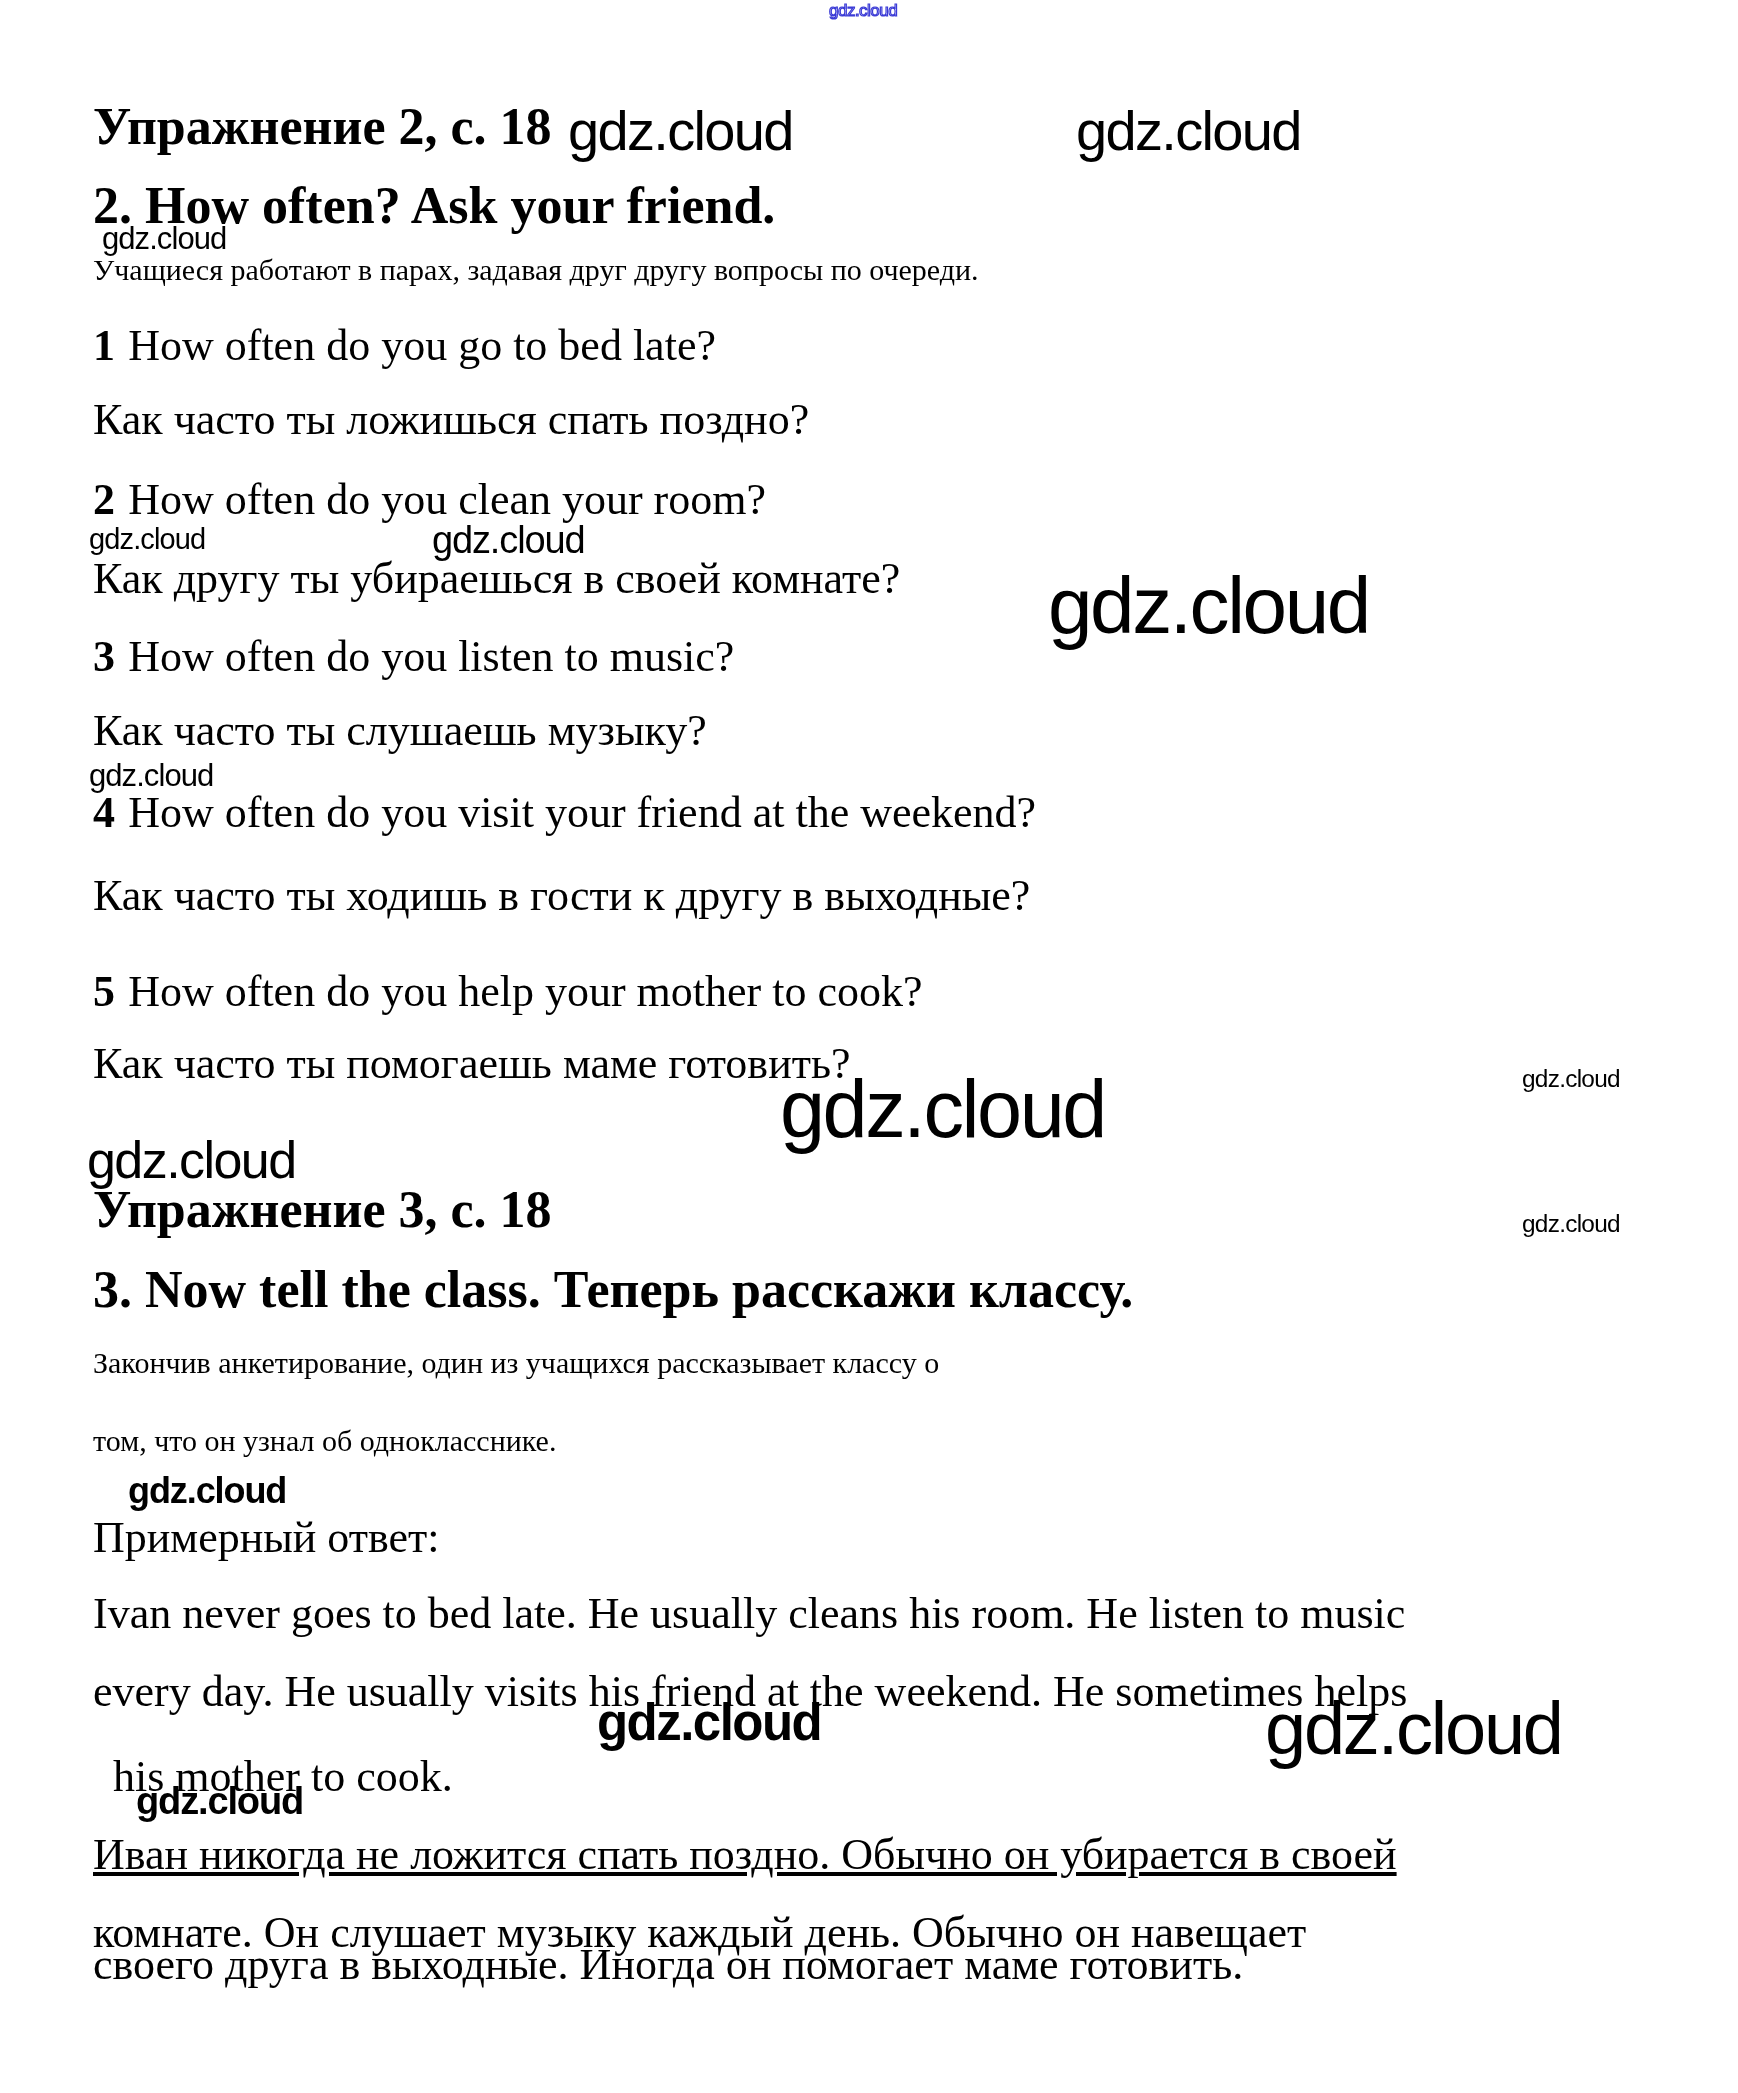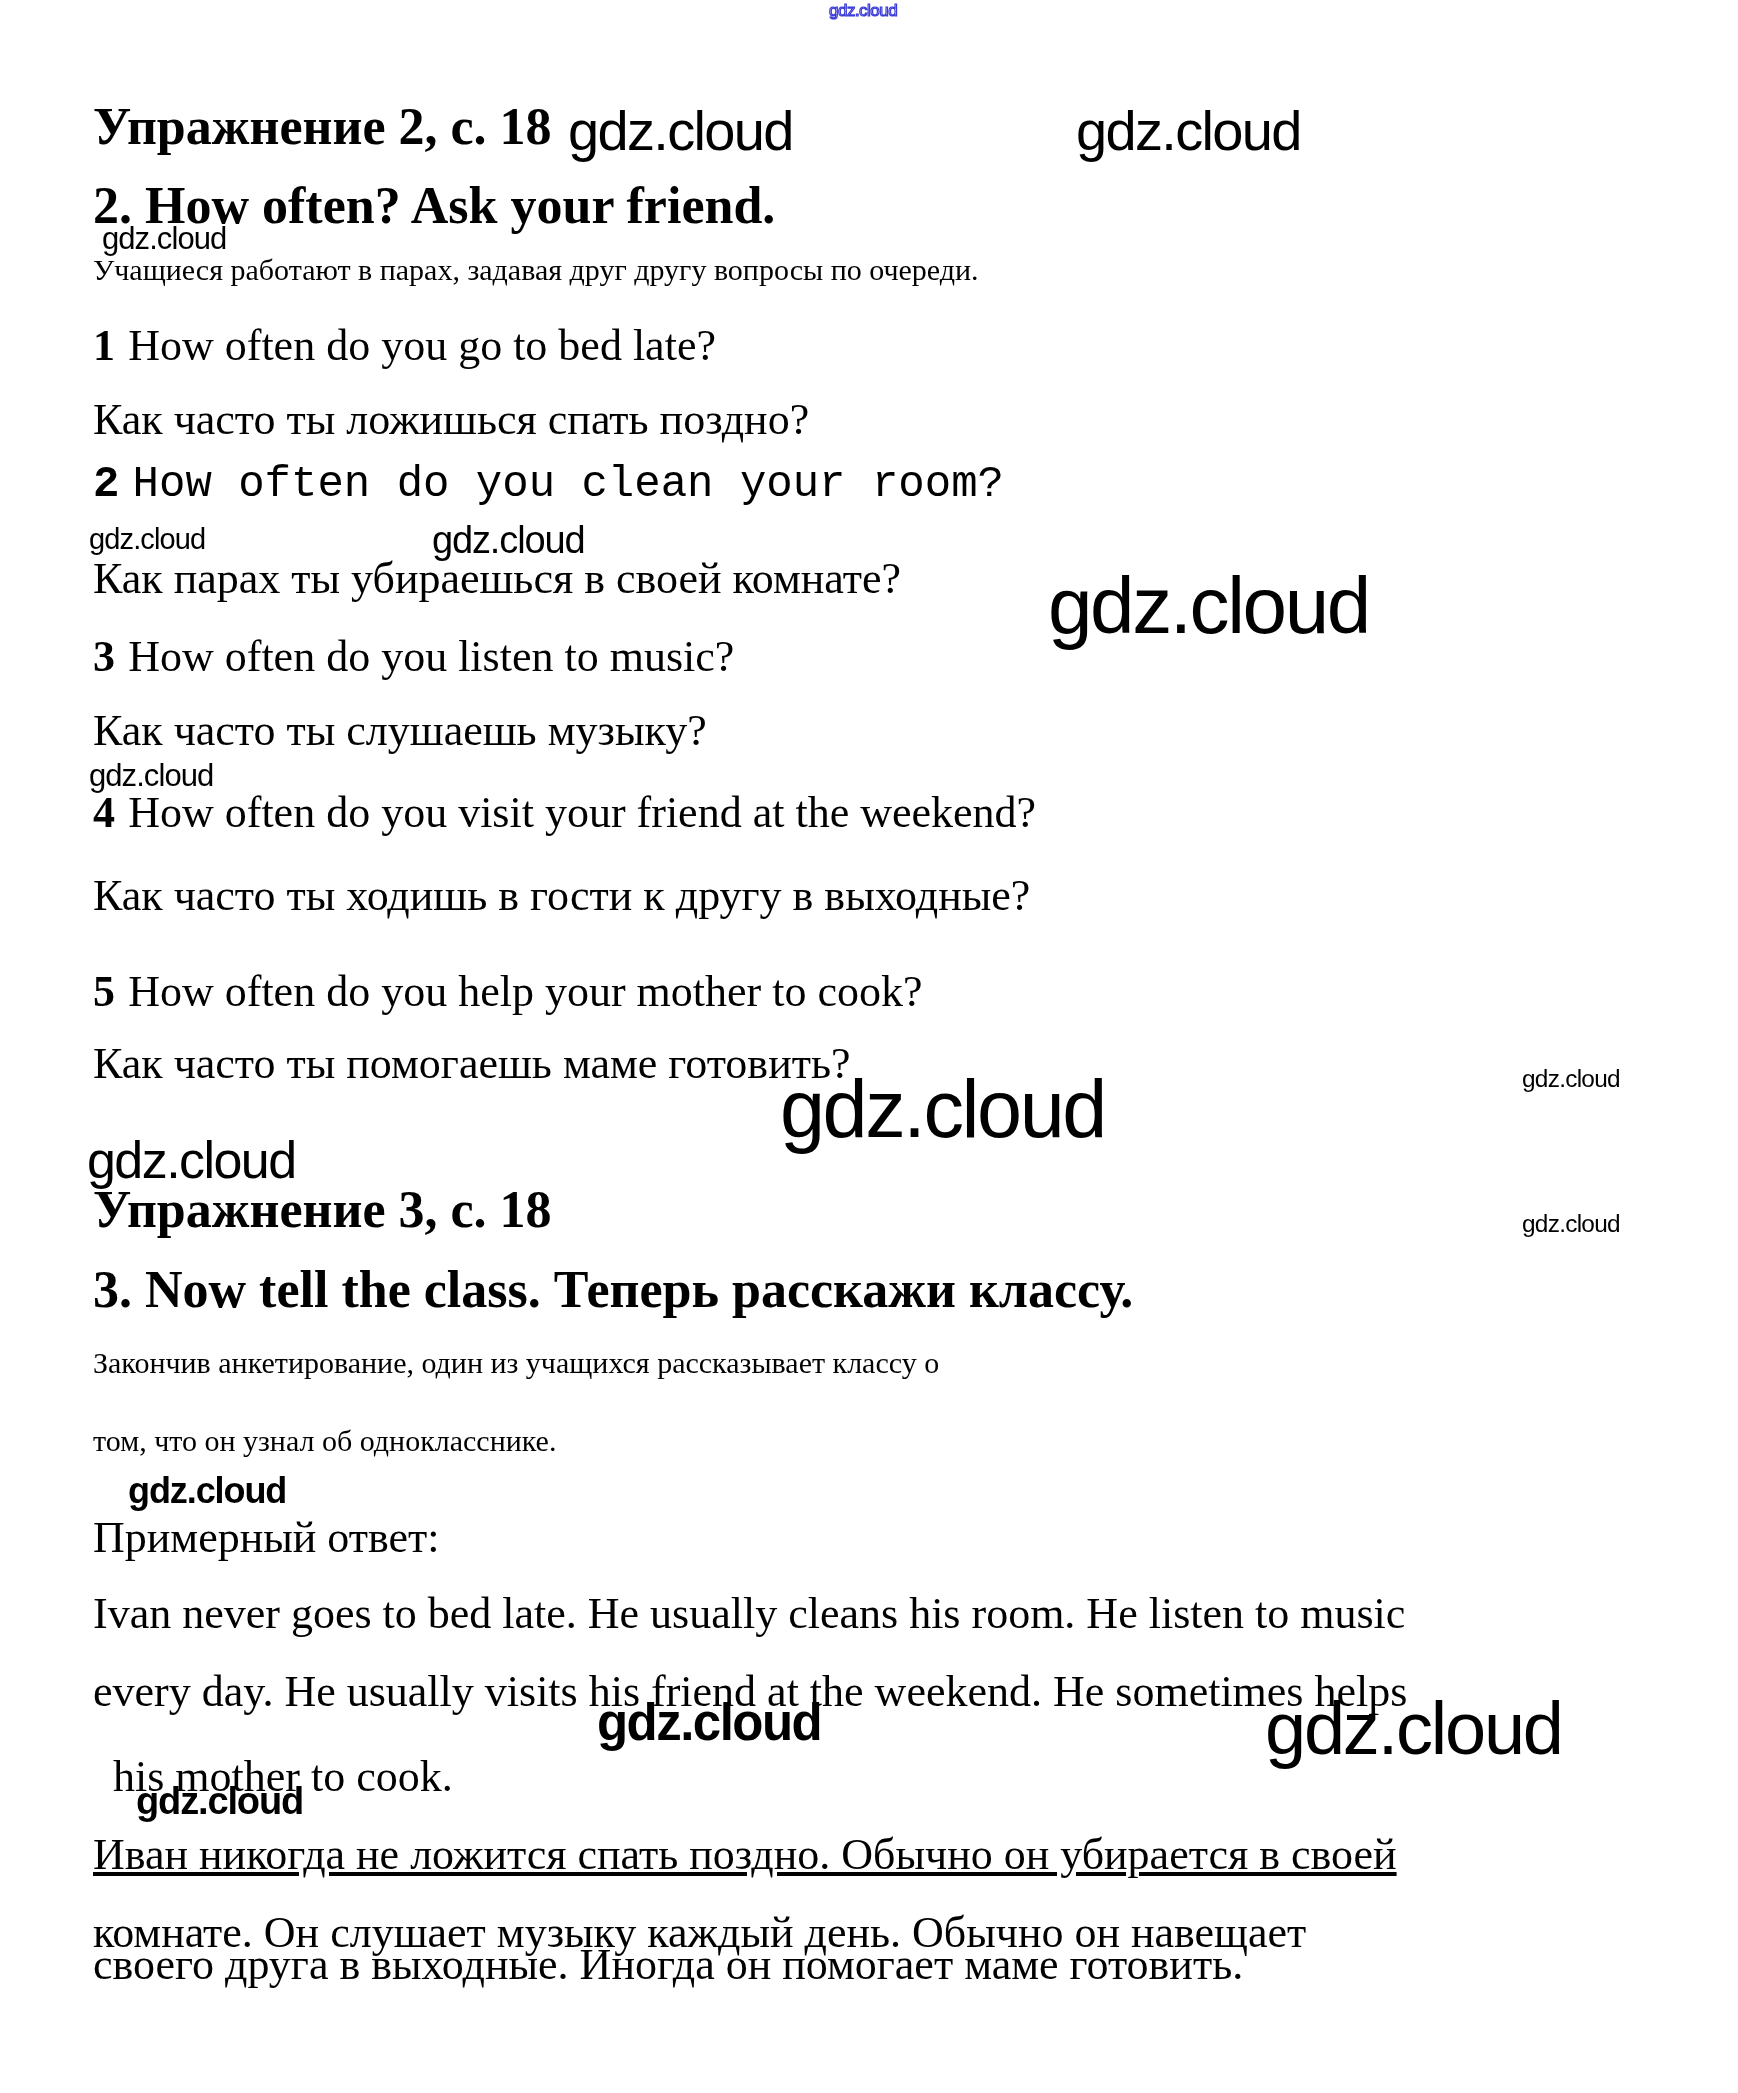--- a/index.html
+++ b/index.html
@@ -18,21 +18,21 @@
     white-space:nowrap;color:#000;
   }
   .heading{font-size:52px;font-weight:bold;}
   .italic{font-size:30px;}
   .qnum{font-weight:bold;margin-right:0.30em;}
 
   .y-title1{top:98px;}
   .y-heading2{top:177px;}
   .y-note1{top:253px;}
   .y-q1{top:322px;}  .y-t1{top:396px;}
-  .y-q2{top:460px;font-family:Liberation Mono, monospace;}  .y-t2{top:555px;}
+  .y-q2{top:476px;}  .y-t2{top:555px;}
   .y-q3{top:633px;}  .y-t3{top:707px;}
   .y-q4{top:789px;}  .y-t4{top:872px;}
   .y-q5{top:968px;} .y-t5{top:1040px;}
   .y-title2{top:1181px;}
   .y-heading3{top:1261px;}
   .y-note2a{top:1346px;}
   .y-note2b{top:1424px;}
   .y-label{top:1514px;}
   .y-en1{top:1590px;}
   .y-en2{top:1668px;}
@@ -98,21 +98,21 @@
   <div class="line italic y-note1">Учащиеся работают в парах, задавая друг другу вопросы по очереди.</div>
 
   <div class="line y-q1">
     <span class="qnum">1</span><span>How often do you go to bed late?</span>
   </div>
   <div class="line y-t1">Как часто ты ложишься спать поздно?</div>
 
   <div class="line y-q2">
     <span class="qnum">2</span><span>How often do you clean your room?</span>
   </div>
-  <div class="line y-t2">Как парах ты убираешься в своей комнате?</div>
+  <div class="line y-t2">Как другу ты убираешься в своей комнате?</div>
 
   <div class="line y-q3">
     <span class="qnum">3</span><span>How often do you listen to music?</span>
   </div>
   <div class="line y-t3">Как часто ты слушаешь музыку?</div>
 
   <div class="line y-q4">
     <span class="qnum">4</span><span>How often do you visit your friend at the weekend?</span>
   </div>
   <div class="line y-t4">Как часто ты ходишь в гости к другу в выходные?</div>

